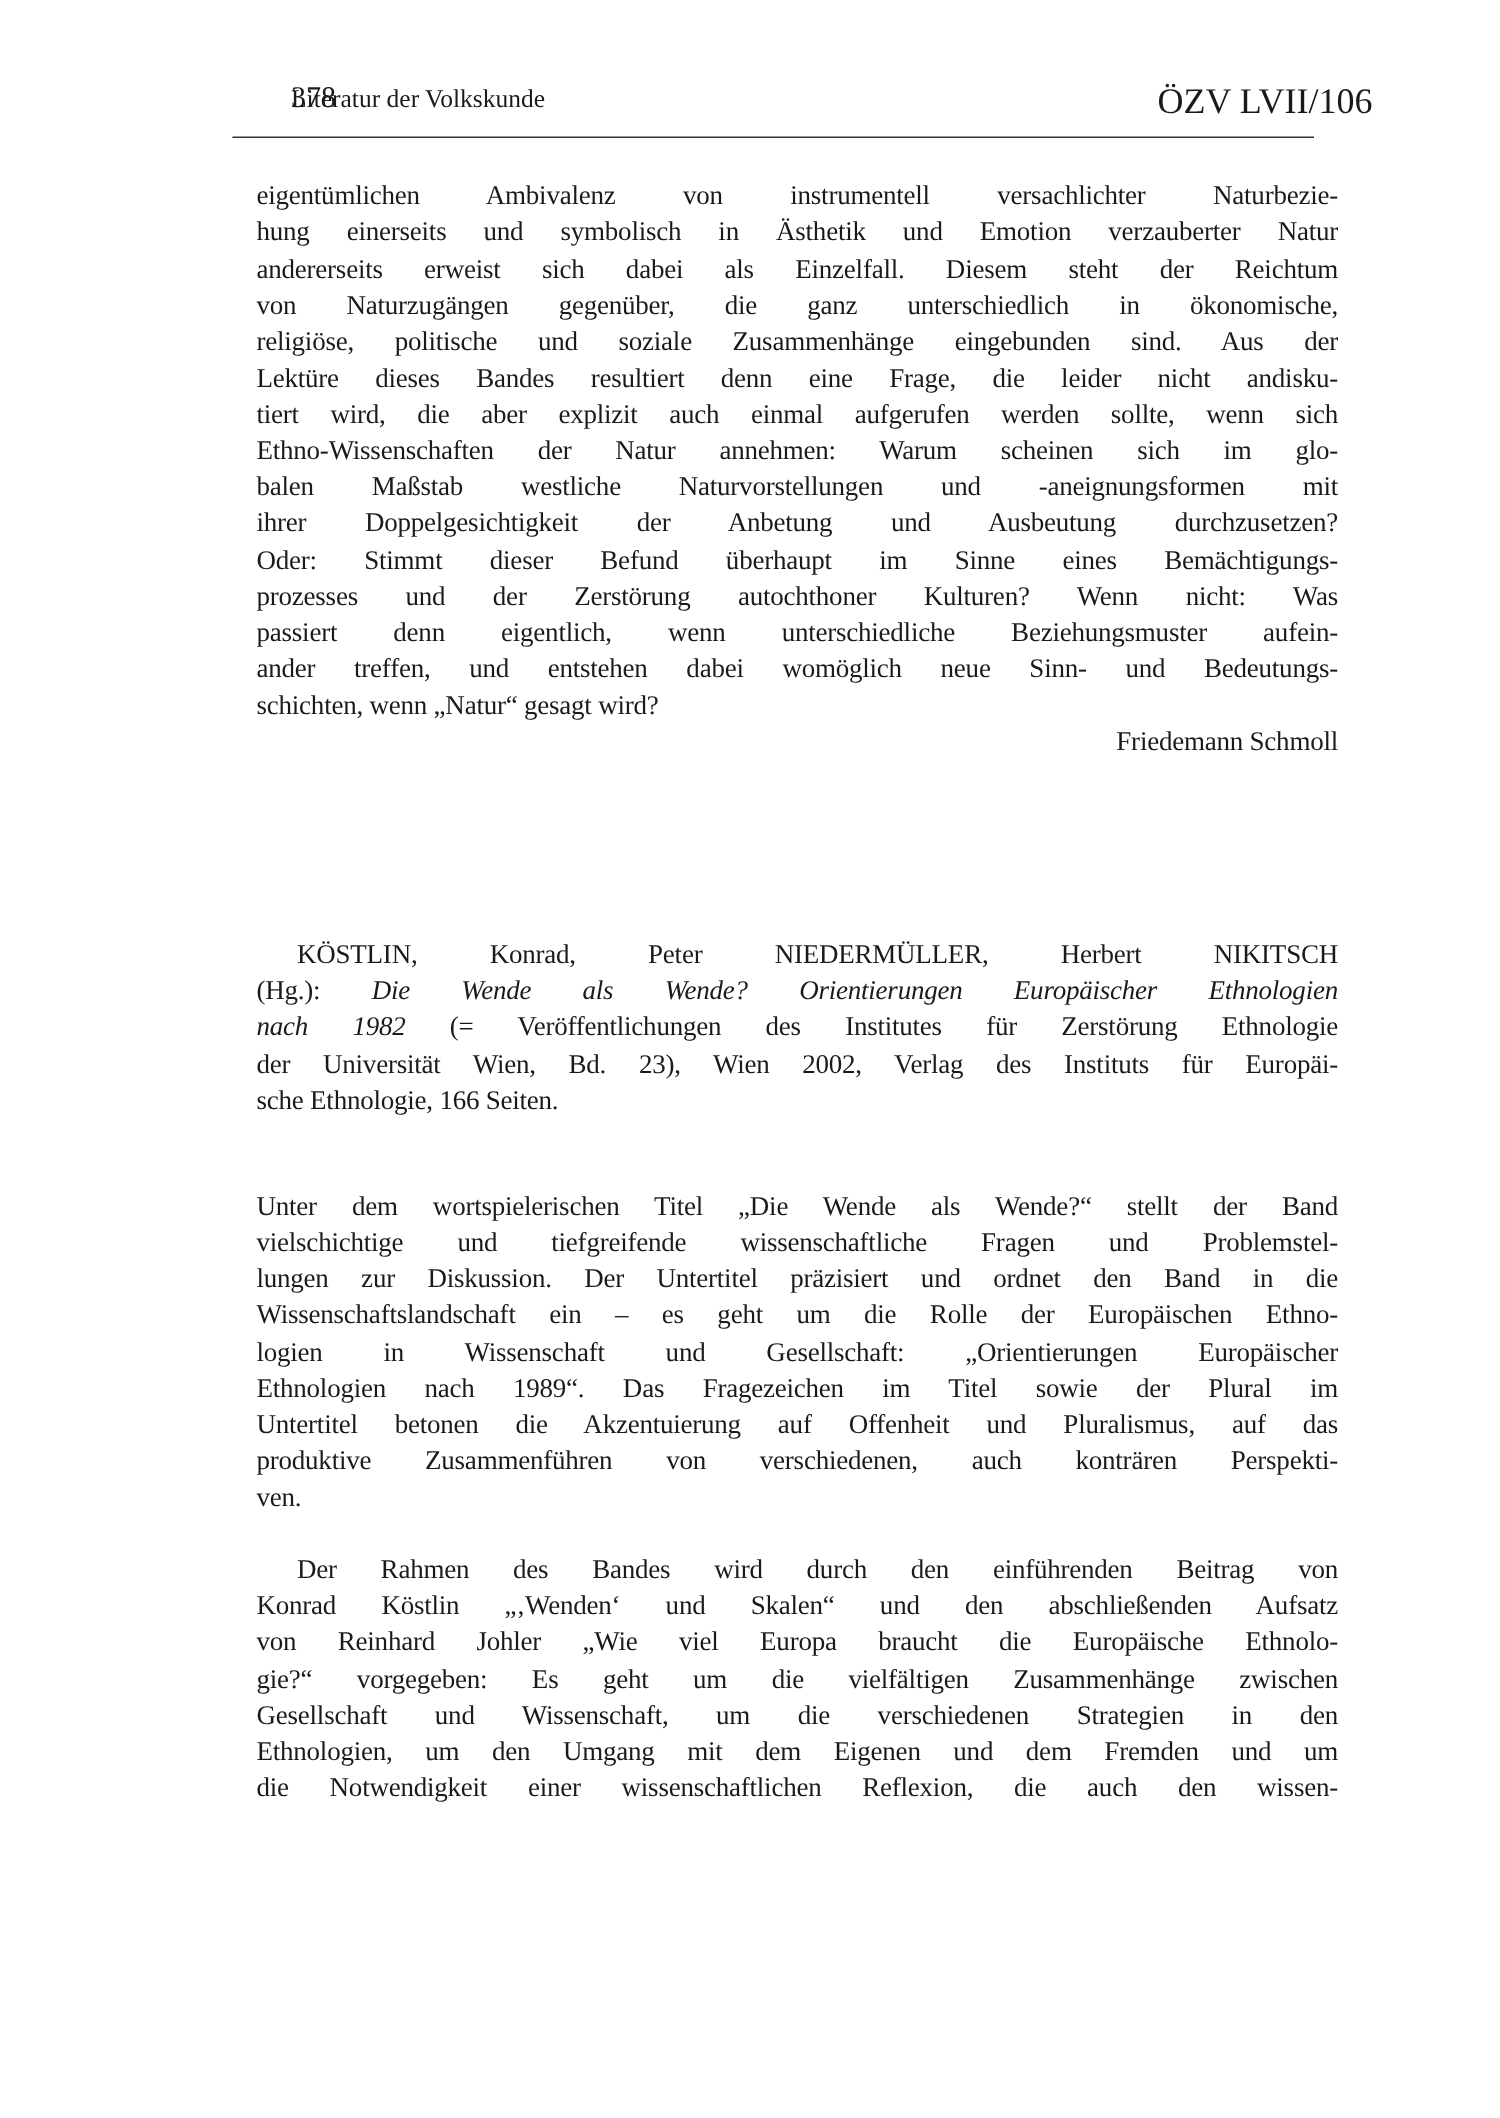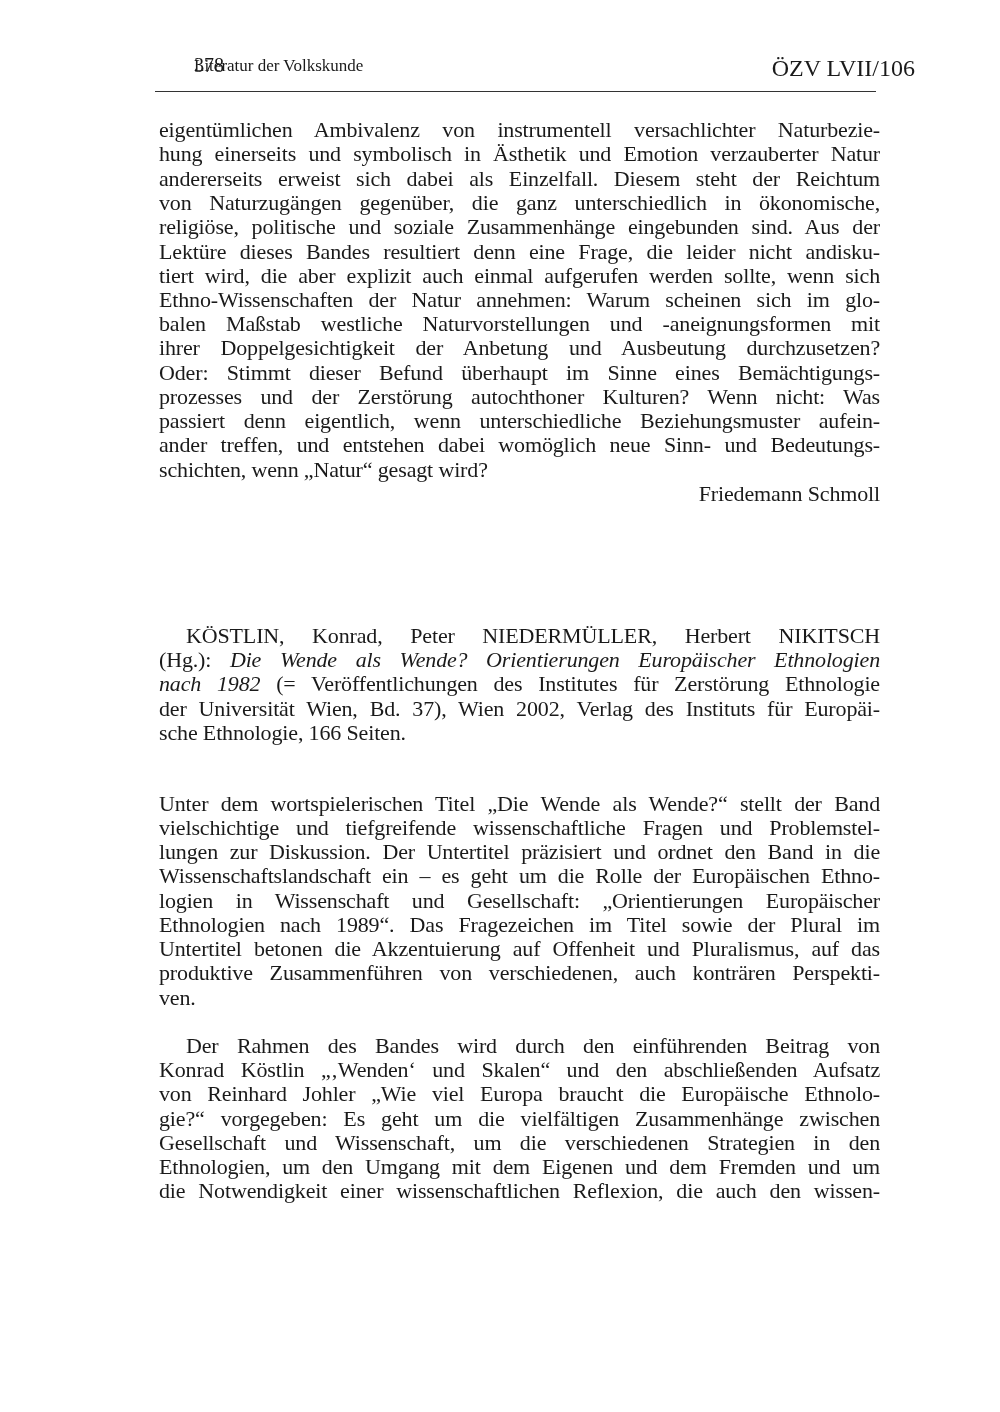--- a/index.html
+++ b/index.html
@@ -5,21 +5,21 @@
   html, body { margin: 0; padding: 0; background: #ffffff; }
   body { width: 1000px; height: 1412px; position: relative; overflow: hidden;
          font-family: "Liberation Serif", "DejaVu Serif", serif; color: #1a1a1a; }
   .page { position: absolute; left: 155px; top: 0; width: 721px; }
   .header { position: absolute; top: 54px; left: 0; width: 721px; height: 30px;
             font-size: 19px; margin-left: 39px; }
   .header .num { position: absolute; left: 0; top: 0; font-size: 20px; }
   .header .title { position: absolute; left: 0; width: 721px; text-align: left; top: 2px; font-size: 17px; }
   .header .journal { position: absolute; right: 0; top: 1px; font-size: 24px; }
   .rule { position: absolute; top: 91px; left: 0; width: 721px; height: 0; border-top: 1.3px solid #333; }
-  .line { position: absolute; left: 4px; width: 721px; font-size: 22px; line-height: 24px; white-space: nowrap;
+  .line { position: absolute; left: 16px; width: 721px; font-size: 18px; line-height: 24px; white-space: nowrap;
           text-align: justify; text-align-last: justify; letter-spacing: -0.15px; }
   .line.last { text-align-last: left; }
   .line.right { text-align: left; text-align-last: right; }
   .line.indent { padding-left: 27px; width: 694px; }
   .ital { font-style: italic; }
 </style>
 </head>
 <body>
 
 <div class="page">
@@ -46,21 +46,21 @@
     <div class="line" style="top:409px">passiert denn eigentlich, wenn unterschiedliche Beziehungsmuster aufein-</div>
     <div class="line" style="top:433px">ander treffen, und entstehen dabei womöglich neue Sinn- und Bedeutungs-</div>
     <div class="line last" style="top:458px">schichten, wenn „Natur“ gesagt wird?</div>
     <div class="line right" style="top:482px">Friedemann Schmoll</div>
   </div>
 
   <div>
     <div class="line indent" style="top:624px">KÖSTLIN, Konrad, Peter NIEDERMÜLLER, Herbert NIKITSCH</div>
     <div class="line" style="top:648px"><span>(Hg.): </span><span class="ital">Die Wende als Wende? Orientierungen Europäischer Ethnologien</span></div>
     <div class="line" style="top:672px"><span class="ital">nach 1982</span><span> (= Veröffentlichungen des Institutes für Zerstörung Ethnologie</span></div>
-    <div class="line" style="top:697px">der Universität Wien, Bd. 37), Wien 2002, Verlag des Instituts für Europäi-</div>
+    <div class="line" style="top:697px">der Universität Wien, Bd. 23), Wien 2002, Verlag des Instituts für Europäi-</div>
     <div class="line last" style="top:721px">sche Ethnologie, 166 Seiten.</div>
   </div>
 
   <div>
     <div class="line" style="top:792px">Unter dem wortspielerischen Titel „Die Wende als Wende?“ stellt der Band</div>
     <div class="line" style="top:816px">vielschichtige und tiefgreifende wissenschaftliche Fragen und Problemstel-</div>
     <div class="line" style="top:840px">lungen zur Diskussion. Der Untertitel präzisiert und ordnet den Band in die</div>
     <div class="line" style="top:864px">Wissenschaftslandschaft ein – es geht um die Rolle der Europäischen Ethno-</div>
     <div class="line" style="top:889px">logien in Wissenschaft und Gesellschaft: „Orientierungen Europäischer</div>
     <div class="line" style="top:913px">Ethnologien nach 1989“. Das Fragezeichen im Titel sowie der Plural im</div>

